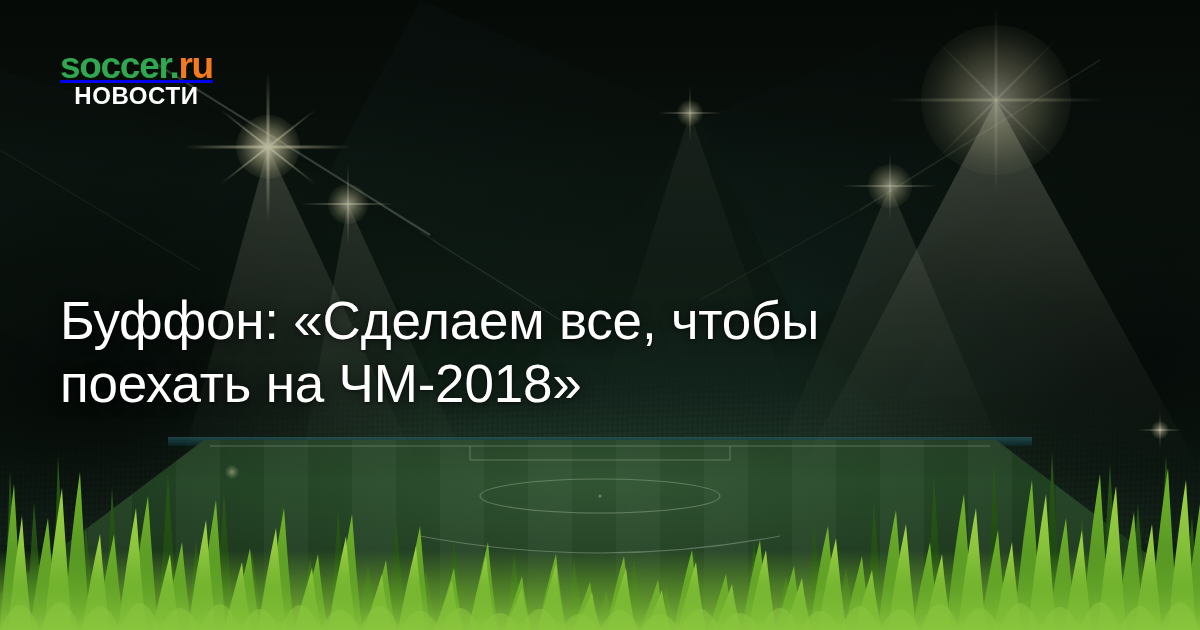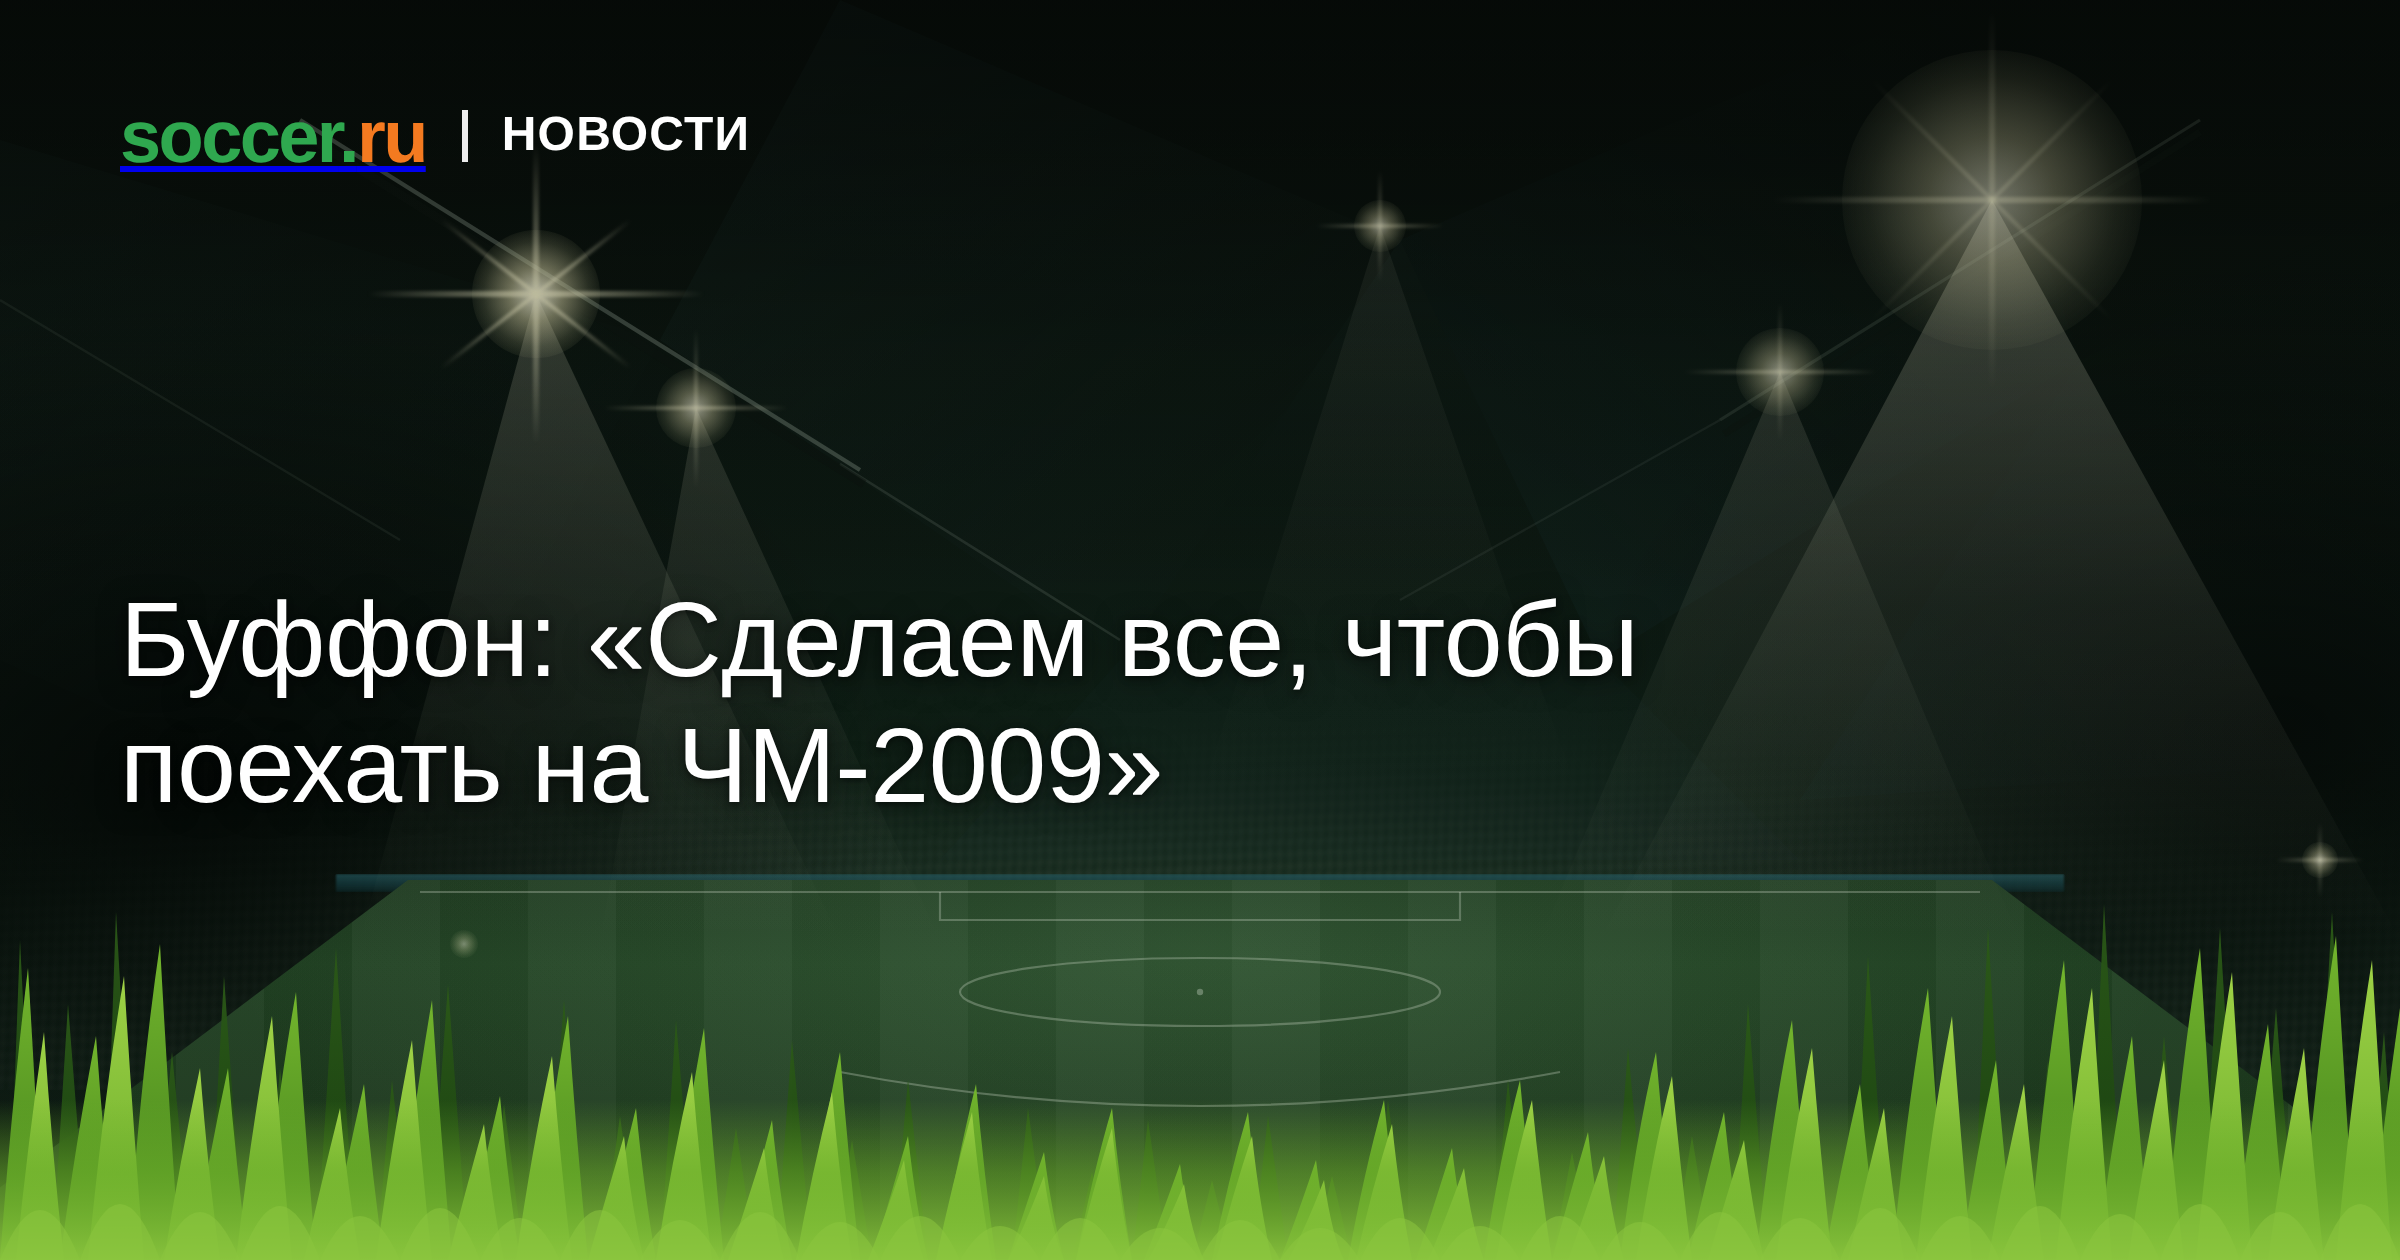--- a/index.html
+++ b/index.html
@@ -136,20 +136,21 @@
   .grass svg { width: 100%; height: 100%; display: block; }
 
   
   .logo-row {
     position: absolute;
     left: 60px;
     top: 47px;
     display: flex;
     align-items: center;
     height: 42px;
+    flex-direction: column;
   }
   .logo {
     font-size: 37px;
     font-weight: bold;
     letter-spacing: -1.3px;
     line-height: 1;
     white-space: nowrap;
   }
   .logo .part-soccer { color: #2fa84f; }
   .logo .part-dot    { color: #2fa84f; }
@@ -499,15 +500,15 @@
   </div>
 
   <div class="logo-row">
     <a class="logo" href="#">
       <span class="part-soccer">soccer</span><span class="part-dot">.</span><span class="part-ru">ru</span>
     </a>
     <span class="logo-divider"></span>
     <span class="section-label">НОВОСТИ</span>
   </div>
 
-  <h1 class="headline">Буффон: «Сделаем все, чтобы поехать на ЧМ-2009»</h1>
+  <h1 class="headline">Буффон: «Сделаем все, чтобы поехать на ЧМ-2018»</h1>
 
 </div>
 
 </body></html>

